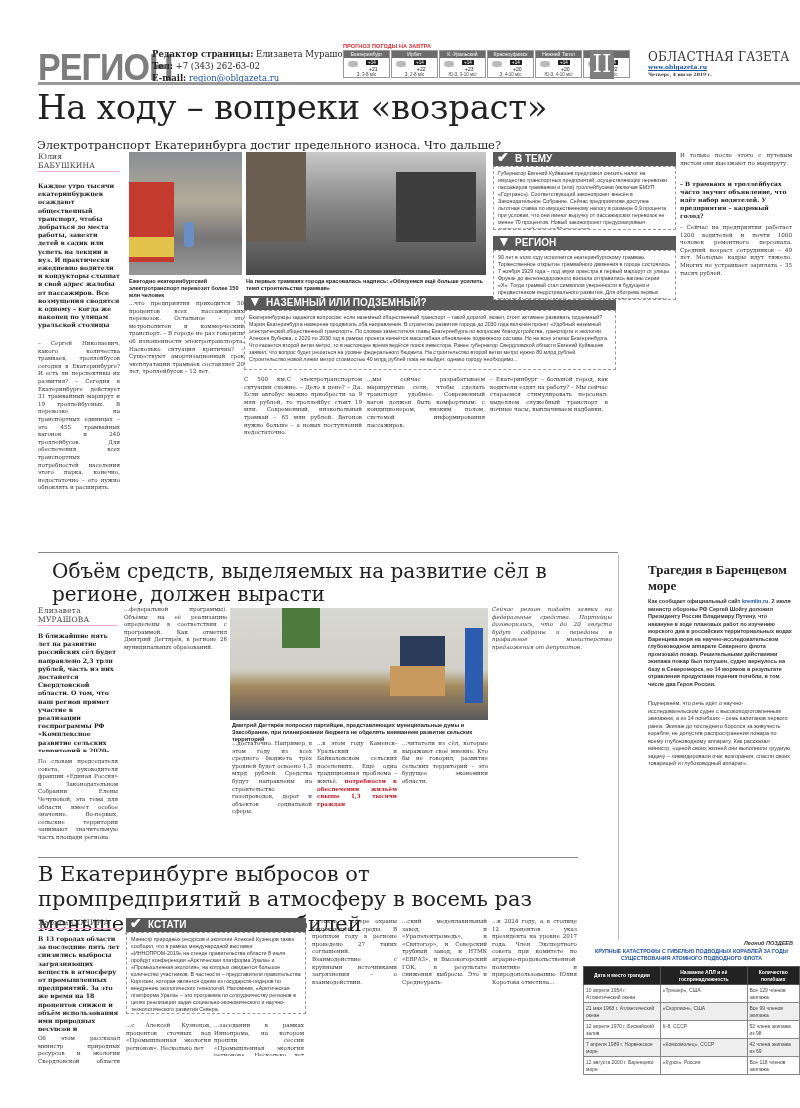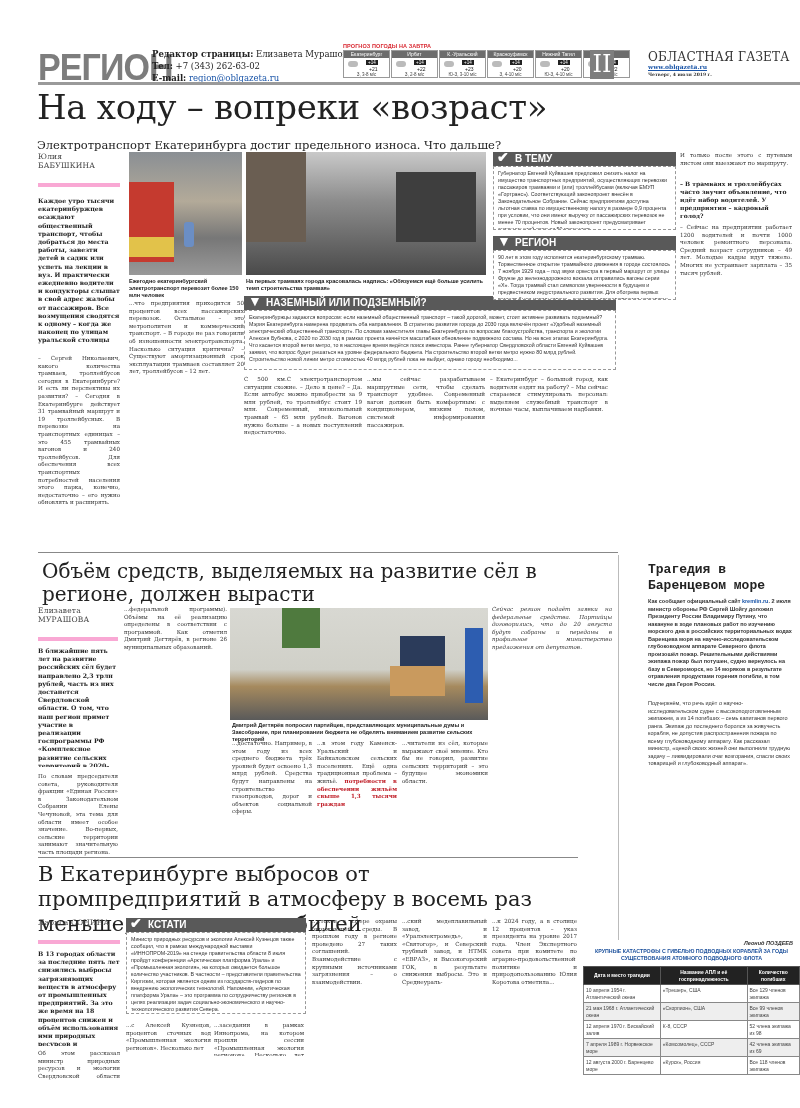--- a/index.html
+++ b/index.html
@@ -19,31 +19,31 @@
 .wcloud{position:absolute;left:4px;top:3px;width:10px;height:6px;background:#bbb;border-radius:4px}
 .wnight{position:absolute;left:22px;top:2px;background:#222;color:#fff;font-size:4.5px;padding:0 2px}
 .wday{position:absolute;left:25px;top:8px;font-size:5px;color:#222}
 .wwind{position:absolute;left:0;right:0;bottom:0;font-size:4.5px;color:#444}
 .pagenum{left:590px;top:50px;width:24px;height:29px;background:#7e7e7e;color:#fff;font-size:24px;text-align:center;line-height:29px;font-family:"DejaVu Serif",serif}
 .paper-name{left:648px;top:50px;font-size:12px;color:#333;letter-spacing:.2px}
 .paper-url{left:648px;top:63px;font-size:6px;color:#1a55a8;text-decoration:underline;font-weight:bold}
 .paper-date{left:648px;top:72px;font-size:4.5px;color:#333;font-weight:bold}
 .h1{left:37px;top:87px;font-size:34px;color:#222;font-family:"DejaVu Serif",serif;letter-spacing:-.3px}
 .sub{left:37px;top:138px;font-size:11.5px;color:#222}
-.byline{font-size:7.5px;color:#444;border-bottom:4px solid #f9a8d4;padding-bottom:13px;letter-spacing:.2px}
+.byline{font-size:7.5px;color:#444;border-bottom:1px solid #f9a8d4;padding-bottom:1px;letter-spacing:.2px}
 .lead{font-size:6.2px;line-height:8.2px;font-weight:bold;color:#222}
 .body-text{font-size:5.6px;line-height:7.6px;color:#333;text-align:justify}
 .photo{background:#777;overflow:hidden}
 .caption{font-family:"Liberation Sans",sans-serif;font-weight:bold;font-size:5.6px;line-height:7px;color:#222}
 .boxhead{background:#595959;color:#fff;font-family:"Liberation Sans",sans-serif;font-weight:bold;font-size:10px;height:14px;line-height:14px;padding-left:22px;position:relative}
 .boxhead .ic{position:absolute;left:4px;top:-2px;font-size:14px;color:#fff}
 .box{border:1px dashed #999;padding:3px 4px;font-family:"Liberation Sans",sans-serif;font-size:5.3px;line-height:7px;color:#333;background:#fff}
 .hdiv{height:1px;background:#888}
 .h2{font-size:20px;line-height:23px;color:#222;font-family:"DejaVu Serif",serif}
-.sidehead{font-family:Liberation Mono, monospace;font-weight:bold;font-size:13px;line-height:16px;color:#222}
+.sidehead{font-family:Liberation Serif, serif;font-weight:bold;font-size:13px;line-height:16px;color:#222}
 .side-text{font-family:"Liberation Sans",sans-serif;font-size:5.5px;line-height:7.5px;color:#333;font-weight:bold}
 .side-text a{color:#1a55a8}
 .table-title{font-family:"Liberation Sans",sans-serif;font-weight:bold;font-size:5.3px;line-height:6.5px;color:#1a4f9b;text-align:center}
 table{border-collapse:collapse;font-family:"Liberation Sans",sans-serif;font-size:5px;line-height:6.5px}
 th{background:#222;color:#fff;font-weight:bold;padding:2px;text-align:center;border:1px solid #555}
 td{border:1px solid #888;padding:2px;color:#444;vertical-align:top}
 tr:nth-child(odd) td{background:#eee}
 .quote{font-size:6px;line-height:8px;font-weight:bold;color:#222}
 .red{color:#c0202a;font-weight:bold}
 </style>
@@ -173,21 +173,21 @@
 </div>
 
 <div class="abs" style="left:680px;top:152px;width:112px">
   <div class="body-text" style="height:20px;overflow:hidden">И только после этого с путевым листом они выезжают по маршруту.</div>
   <div class="quote" style="margin-top:8px">– В трамваях и троллейбусах часто звучит объявление, что идёт набор водителей. У предприятия – кадровый голод?</div>
   <div class="body-text" style="margin-top:4px;height:330px;overflow:hidden">– Сейчас на предприятии работает 1200 водителей и почти 1000 человек ремонтного персонала. Средний возраст сотрудников – 49 лет. Молодые кадры идут тяжело. Многих не устраивает зарплата – 35 тысяч рублей.</div>
 </div>
 
 <div class="abs hdiv" style="left:38px;top:552px;width:580px"></div>
 
-<div class="abs h2" style="left:42px;top:560px;width:560px">Объём средств, выделяемых на развитие сёл в регионе, должен вырасти</div>
+<div class="abs h2" style="left:52px;top:560px;width:560px">Объём средств, выделяемых на развитие сёл в регионе, должен вырасти</div>
 
 <div class="abs" style="left:38px;top:606px;width:80px">
   <div class="byline">Елизавета МУРАШОВА</div>
   <div class="lead" style="margin-top:6px;height:120px;overflow:hidden">В ближайшие пять лет на развитие российских сёл будет направлено 2,3 трлн рублей, часть из них достанется Свердловской области. О том, что наш регион примет участие в реализации госпрограммы РФ «Комплексное развитие сельских территорий в 2020–2025 годах», министр агропромышленного комплекса и продовольствия региона Дмитрий Дегтярёв рассказал членам депутатского совета Свердловского отделения «Единой России».</div>
   <div class="body-text" style="margin-top:6px;height:110px;overflow:hidden">По словам председателя совета, руководителя фракции «Единая Россия» в Законодательном Собрании Елены Чечуновой, эта тема для области имеет особое значение. Во-первых, сельские территории занимают значительную часть площади региона.</div>
 </div>
 <div class="abs" style="left:124px;top:606px;width:103px">
   <div class="body-text" style="height:236px;overflow:hidden">...федеральной программы). Объёмы на её реализацию определены в соответствии с программой. Как отметил Дмитрий Дегтярёв, в регионе 26 муниципальных образований.</div>
 </div>
 

